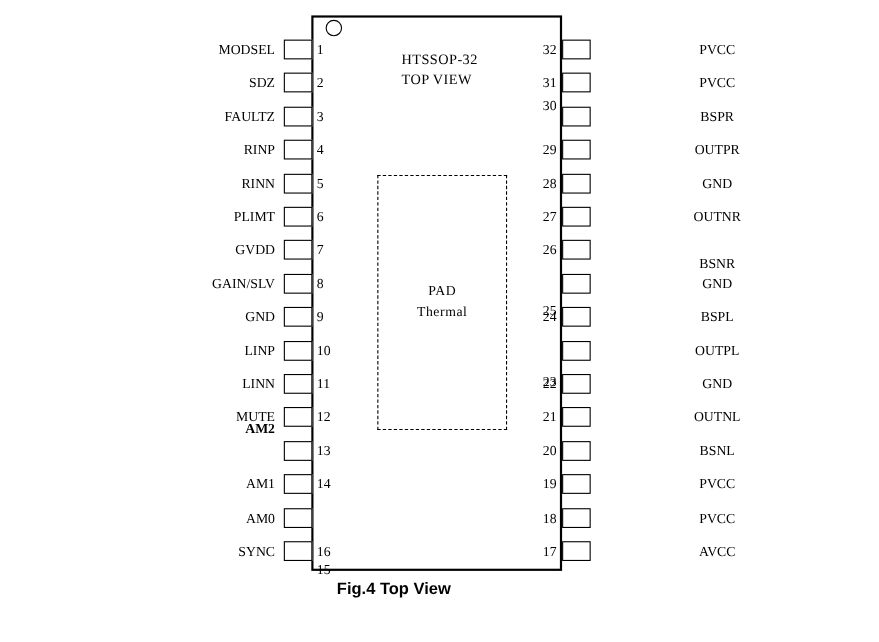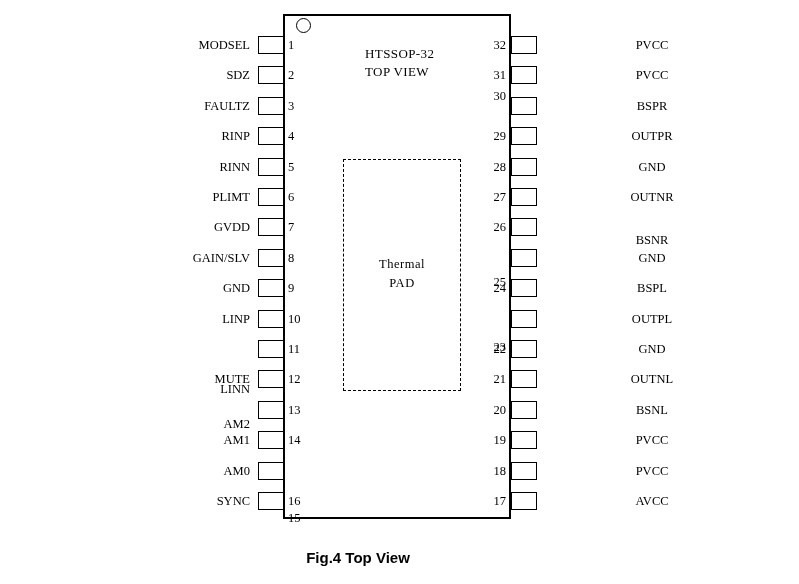--- a/index.html
+++ b/index.html
@@ -109,21 +109,21 @@
     height: 18px;
     white-space: nowrap;
   }
   .pin-name.left  { left: 60px; width: 190px; text-align: right; }
   .pin-name.right { left: 552px; width: 200px; text-align: center; }
 
   
   .caption {
     position: absolute;
     left: 0;
-    top: 549px;
+    top: 527px;
     width: 716px;
     text-align: center;
     font-family: "Liberation Sans", sans-serif;
     font-weight: bold;
     font-size: 15px;
   }
 </style>
 </head>
 <body>
 
@@ -132,22 +132,22 @@
   <div class="chip-body"></div>
   <div class="pin1-dot"></div>
 
   <div class="part-text">
     <div>HTSSOP-32</div>
     <div>TOP VIEW</div>
   </div>
 
   <div class="thermal-pad"></div>
   <div class="thermal-pad-label">
+    <div>PAD</div>
     <div>Thermal</div>
-    <div>PAD</div>
   </div>
 
   <div id="left-pins">
       <div class="pin left" style="top: 36px;"></div>
       <div class="pin-num left" style="top: 36px;">1</div>
       <div class="pin-name left" style="top: 36px;">MODSEL</div>
       <div class="pin left" style="top: 66px;"></div>
       <div class="pin-num left" style="top: 66px;">2</div>
       <div class="pin-name left" style="top: 66px;">SDZ</div>
       <div class="pin left" style="top: 97px;"></div>
@@ -169,27 +169,27 @@
       <div class="pin-num left" style="top: 249px;">8</div>
       <div class="pin-name left" style="top: 249px;">GAIN/SLV</div>
       <div class="pin left" style="top: 279px;"></div>
       <div class="pin-num left" style="top: 279px;">9</div>
       <div class="pin-name left" style="top: 279px;">GND</div>
       <div class="pin left" style="top: 310px;"></div>
       <div class="pin-num left" style="top: 310px;">10</div>
       <div class="pin-name left" style="top: 310px;">LINP</div>
       <div class="pin left" style="top: 340px;"></div>
       <div class="pin-num left" style="top: 340px;">11</div>
-      <div class="pin-name left" style="top: 340px; margin-top: 40px;">LINN</div>
+      <div class="pin-name left" style="top: 340px;">LINN</div>
       <div class="pin left" style="top: 370px;"></div>
       <div class="pin-num left" style="top: 370px;">12</div>
       <div class="pin-name left" style="top: 370px;">MUTE</div>
       <div class="pin left" style="top: 401px;"></div>
       <div class="pin-num left" style="top: 401px;">13</div>
-      <div class="pin-name left" style="top: 415px;">AM2</div>
+      <div class="pin-name left" style="top: 381px; font-weight: bold;">AM2</div>
       <div class="pin left" style="top: 431px;"></div>
       <div class="pin-num left" style="top: 431px;">14</div>
       <div class="pin-name left" style="top: 431px;">AM1</div>
       <div class="pin left" style="top: 462px;"></div>
       <div class="pin-num left" style="top: 462px; margin-top: 47px;">15</div>
       <div class="pin-name left" style="top: 462px;">AM0</div>
       <div class="pin left" style="top: 492px;"></div>
       <div class="pin-num left" style="top: 492px;">16</div>
       <div class="pin-name left" style="top: 492px;">SYNC</div>
     </div>

